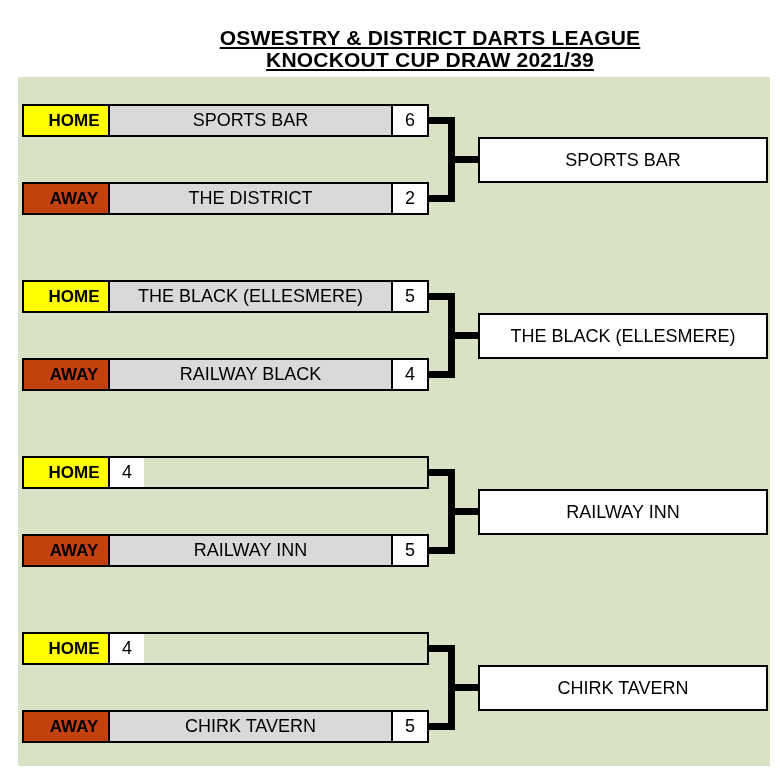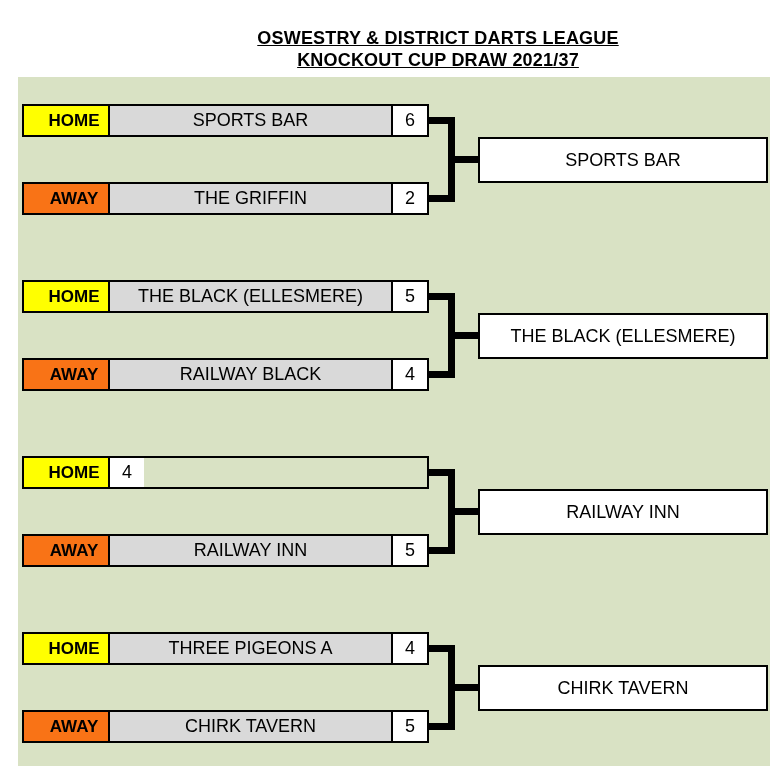--- a/index.html
+++ b/index.html
@@ -6,23 +6,23 @@
   body {
     width: 780px; height: 777px;
     background: #ffffff;
     font-family: "Liberation Sans", sans-serif;
     color: #000000;
     position: relative;
     overflow: hidden;
   }
   .title {
     position: absolute;
-    left: 98px; top: 27px; width: 680px;
+    left: 90px; top: 27px; width: 680px;
     text-align: center;
-    font-size: 18px;
+    font-size: 21px;
     font-weight: bold;
     line-height: 22px;
     text-decoration: underline;
     letter-spacing: 0.2px;
   }
   .board {
     position: absolute;
     left: 18px; top: 77px;
     width: 752px; height: 689px;
     background: #d9e2c4;
@@ -47,21 +47,21 @@
   .row.away { top: 78px; }
   .tag {
     width: 84px;
     display: flex; align-items: center; justify-content: center;
     font-weight: bold;
     font-size: 17px;
     box-sizing: border-box;
     padding-left: 16px;
   }
   .tag.home-tag { background: #ffff00; }
-  .tag.away-tag { background: #f97316; }
+  .tag.away-tag { background: #c2410c; }
   .team {
     flex: 1;
     background: #d9d9d9;
     border-left: 2px solid #000000;
     display: flex; align-items: center; justify-content: center;
     font-size: 18px;
     white-space: nowrap;
     box-sizing: border-box;
   }
   .score {
@@ -86,34 +86,34 @@
     display: flex; align-items: center; justify-content: center;
     font-size: 18px;
     white-space: nowrap;
   }
 </style>
 </head>
 <body>
 
 <div class="title">
   <div>OSWESTRY &amp; DISTRICT DARTS LEAGUE</div>
-  <div>KNOCKOUT CUP DRAW 2021/37</div>
+  <div>KNOCKOUT CUP DRAW 2021/39</div>
 </div>
 
 <div class="board"></div>
 
 <div class="match m1">
   <div class="row home">
     <div class="tag home-tag">HOME</div>
     <div class="team">SPORTS BAR</div>
     <div class="score">6</div>
   </div>
   <div class="row away">
     <div class="tag away-tag">AWAY</div>
-    <div class="team">THE GRIFFIN</div>
+    <div class="team">THE DISTRICT</div>
     <div class="score">2</div>
   </div>
   <div class="line stub-home"></div>
   <div class="line stub-away"></div>
   <div class="line vert"></div>
   <div class="line stub-win"></div>
   <div class="winner">SPORTS BAR</div>
 </div>
 
 <div class="match m2">
@@ -147,21 +147,20 @@
   <div class="line stub-home"></div>
   <div class="line stub-away"></div>
   <div class="line vert"></div>
   <div class="line stub-win"></div>
   <div class="winner">RAILWAY INN</div>
 </div>
 
 <div class="match m4">
   <div class="row home">
     <div class="tag home-tag">HOME</div>
-    <div class="team">THREE PIGEONS A</div>
     <div class="score">4</div>
   </div>
   <div class="row away">
     <div class="tag away-tag">AWAY</div>
     <div class="team">CHIRK TAVERN</div>
     <div class="score">5</div>
   </div>
   <div class="line stub-home"></div>
   <div class="line stub-away"></div>
   <div class="line vert"></div>

